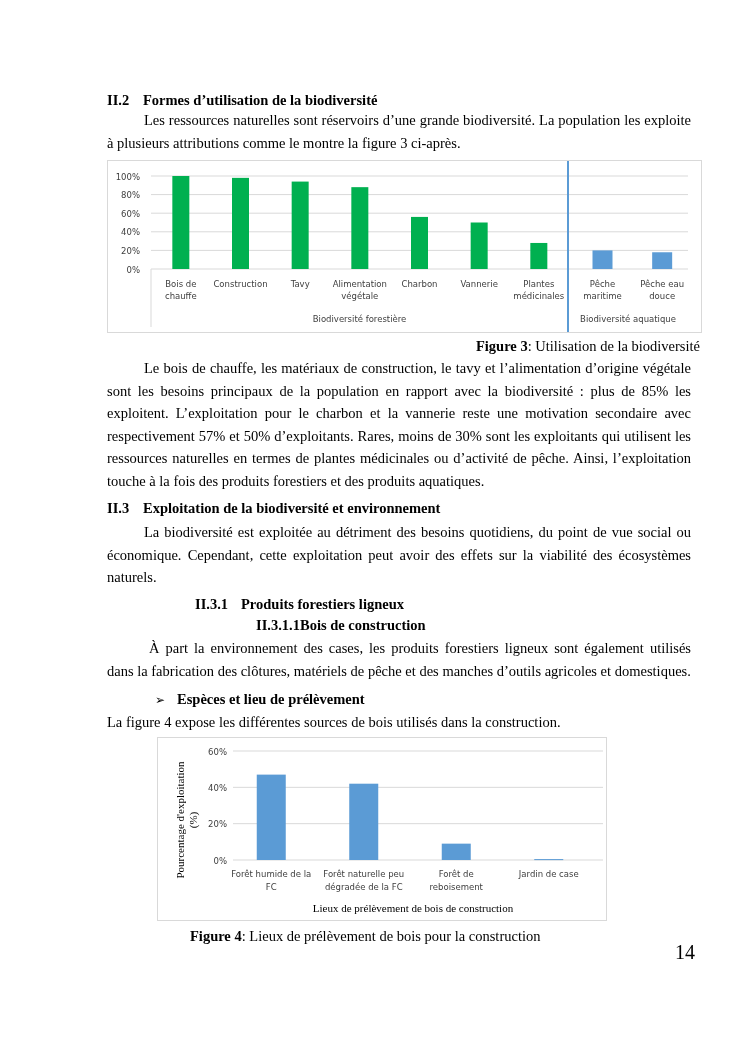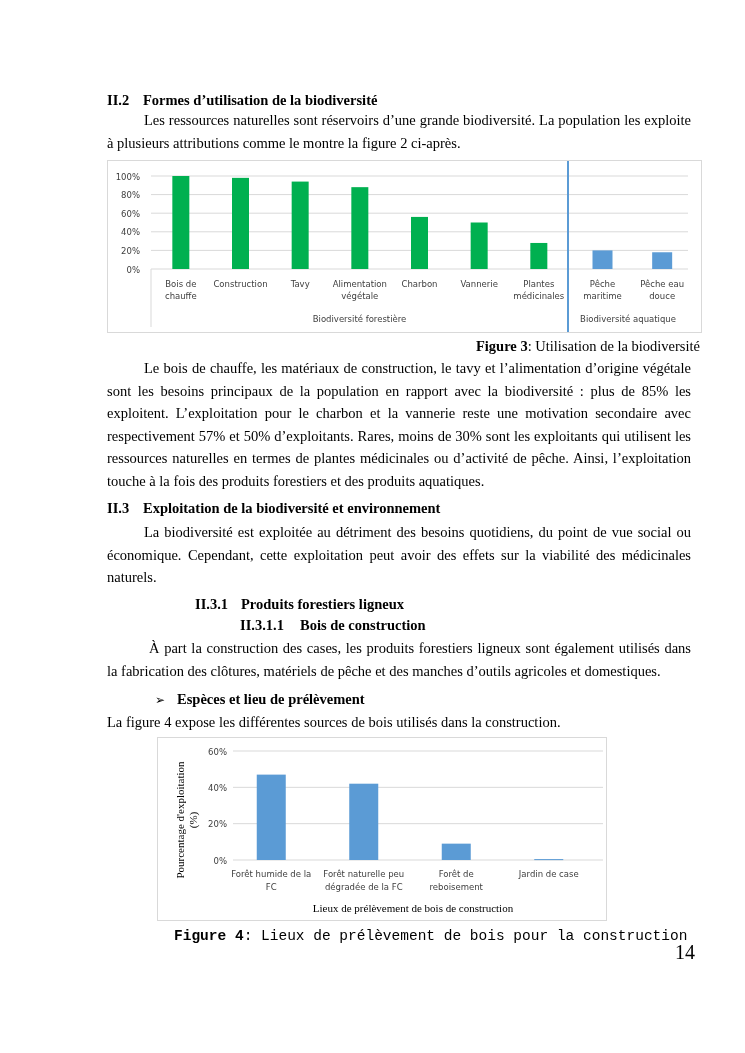--- a/index.html
+++ b/index.html
@@ -12,21 +12,21 @@
   .cap b{font-weight:bold;}
   .chartbox{position:absolute;border:1px solid #d9d9d9;background:#fff;}
   svg text{font-family:"DejaVu Sans","Liberation Sans",sans-serif;}
 </style>
 </head>
 <body>
 
 <div class="abs h" style="left:107px;top:92px;">
   <span style="display:inline-block;width:36px;">II.2</span><span>Formes d’utilisation de la biodiversité</span>
 </div>
-<div class="abs p ind" style="left:107px;top:109px;width:584px;">Les ressources naturelles sont réservoirs d’une grande biodiversité. La population les exploite à plusieurs attributions comme le montre la figure 2 ci-après.</div>
+<div class="abs p ind" style="left:107px;top:109px;width:584px;">Les ressources naturelles sont réservoirs d’une grande biodiversité. La population les exploite à plusieurs attributions comme le montre la figure 3 ci-après.</div>
 
 <div class="chartbox" style="left:107px;top:160px;width:593px;height:171px;">
   <svg id="chart1" width="593" height="171">
       <line x1="43" x2="580" y1="108" y2="108" stroke="#d9d9d9" stroke-width="1"></line>
       <text x="32" y="111.5" font-size="8.5" text-anchor="end" fill="#404040">0%</text>
       <line x1="43" x2="580" y1="89.4" y2="89.4" stroke="#d9d9d9" stroke-width="1"></line>
       <text x="32" y="92.9" font-size="8.5" text-anchor="end" fill="#404040">20%</text>
       <line x1="43" x2="580" y1="70.8" y2="70.8" stroke="#d9d9d9" stroke-width="1"></line>
       <text x="32" y="74.3" font-size="8.5" text-anchor="end" fill="#404040">40%</text>
       <line x1="43" x2="580" y1="52.2" y2="52.2" stroke="#d9d9d9" stroke-width="1"></line>
@@ -66,29 +66,29 @@
 </div>
 <div class="abs cap" style="left:107px;top:338px;width:593px;">
   <b>Figure 3</b><span>: Utilisation de la biodiversité</span>
 </div>
 
 <div class="abs p ind" style="left:107px;top:357px;width:584px;">Le bois de chauffe, les matériaux de construction, le tavy et l’alimentation d’origine végétale sont les besoins principaux de la population en rapport avec la biodiversité : plus de 85% les exploitent. L’exploitation pour le charbon et la vannerie reste une motivation secondaire avec respectivement 57% et 50% d’exploitants. Rares, moins de 30% sont les exploitants qui utilisent les ressources naturelles en termes de plantes médicinales ou d’activité de pêche. Ainsi, l’exploitation touche à la fois des produits forestiers et des produits aquatiques.</div>
 
 <div class="abs h" style="left:107px;top:500px;">
   <span style="display:inline-block;width:36px;">II.3</span><span>Exploitation de la biodiversité et environnement</span>
 </div>
-<div class="abs p ind" style="left:107px;top:521px;width:584px;">La biodiversité est exploitée au détriment des besoins quotidiens, du point de vue social ou économique. Cependant, cette exploitation peut avoir des effets sur la viabilité des médicinales naturels.</div>
+<div class="abs p ind" style="left:107px;top:521px;width:584px;">La biodiversité est exploitée au détriment des besoins quotidiens, du point de vue social ou économique. Cependant, cette exploitation peut avoir des effets sur la viabilité des écosystèmes naturels.</div>
 
 <div class="abs h" style="left:195px;top:596px;">
   <span style="display:inline-block;width:46px;">II.3.1</span><span>Produits forestiers ligneux</span>
 </div>
 <div class="abs h" style="left:240px;top:617px;">
-  <span style="display:inline-block;width:60px;">II.3.1.1</span><span>Bois de construction</span>
+  <span style="display:inline-block;width:60px;text-align:right;">II.3.1.1</span><span>Bois de construction</span>
 </div>
-<div class="abs p" style="left:107px;top:637px;width:584px;text-indent:42px;">À part la construction des cases, les produits forestiers ligneux sont également utilisés dans la fabrication des clôtures, matériels de pêche et des manches d’outils agricoles et domestiques.</div>
+<div class="abs p" style="left:107px;top:637px;width:584px;text-indent:42px;">À part la environnement des cases, les produits forestiers ligneux sont également utilisés dans la fabrication des clôtures, matériels de pêche et des manches d’outils agricoles et domestiques.</div>
 
 <div class="abs h" style="left:132px;top:691px;margin-left:23px;">
   <span style="display:inline-block;width:22px;font-weight:normal;font-family:'DejaVu Sans',sans-serif;font-size:12px;">➢</span><span>Espèces et lieu de prélèvement</span>
 </div>
 <div class="abs p" style="left:107px;top:711px;width:584px;font-family:Liberation Serif, serif;">La figure 4 expose les différentes sources de bois utilisés dans la construction.</div>
 
 <div class="chartbox" style="left:157px;top:737px;width:448px;height:182px;">
   <svg id="chart2" width="448" height="182">
       <line x1="75" x2="445" y1="122" y2="122" stroke="#d9d9d9" stroke-width="1"></line>
       <text x="69" y="125.5" font-size="8.5" text-anchor="end" fill="#404040">0%</text>
@@ -109,17 +109,17 @@
       <text x="298.25" y="152" font-size="8.5" text-anchor="middle" fill="#404040">reboisement</text>
       <rect x="376.25" y="121.09166666666667" width="29" height="1" fill="#5b9bd5"></rect>
       <text x="390.75" y="139" font-size="8.5" text-anchor="middle" fill="#404040">Jardin de case</text>
       <text x="255" y="174" font-size="11" text-anchor="middle" fill="#000" style="font-family:&quot;Liberation Serif&quot;,serif">Lieux de prélèvement de bois de construction</text>
       <g transform="translate(26,82) rotate(-90)">
         <text x="0" y="0" font-size="11" text-anchor="middle" fill="#000" style="font-family:&quot;Liberation Serif&quot;,serif">Pourcentage d'exploitation</text>
         <text x="0" y="13" font-size="11" text-anchor="middle" fill="#000" style="font-family:&quot;Liberation Serif&quot;,serif">(%)</text>
       </g>
     </svg>
 </div>
-<div class="abs cap" style="left:174px;top:928px;text-align:center;font-family:Liberation Mono, monospace;">
+<div class="abs cap" style="left:190px;top:928px;text-align:center;">
   <b>Figure 4</b><span>: Lieux de prélèvement de bois pour la construction</span>
 </div>
 
 <div class="abs" style="left:675px;top:941px;font-size:20px;">14</div>
 
 </body></html>

